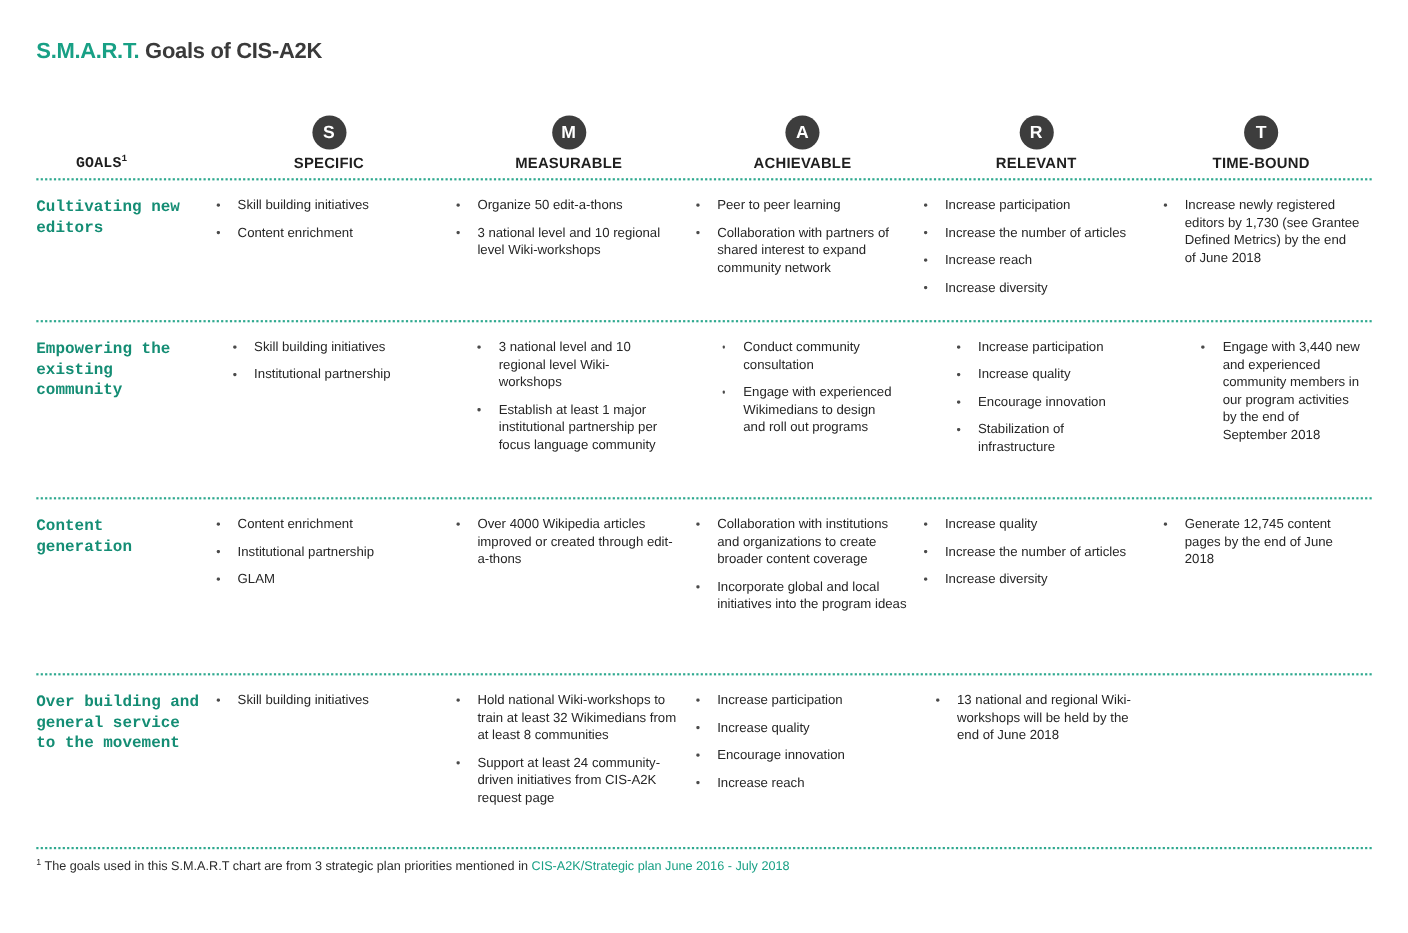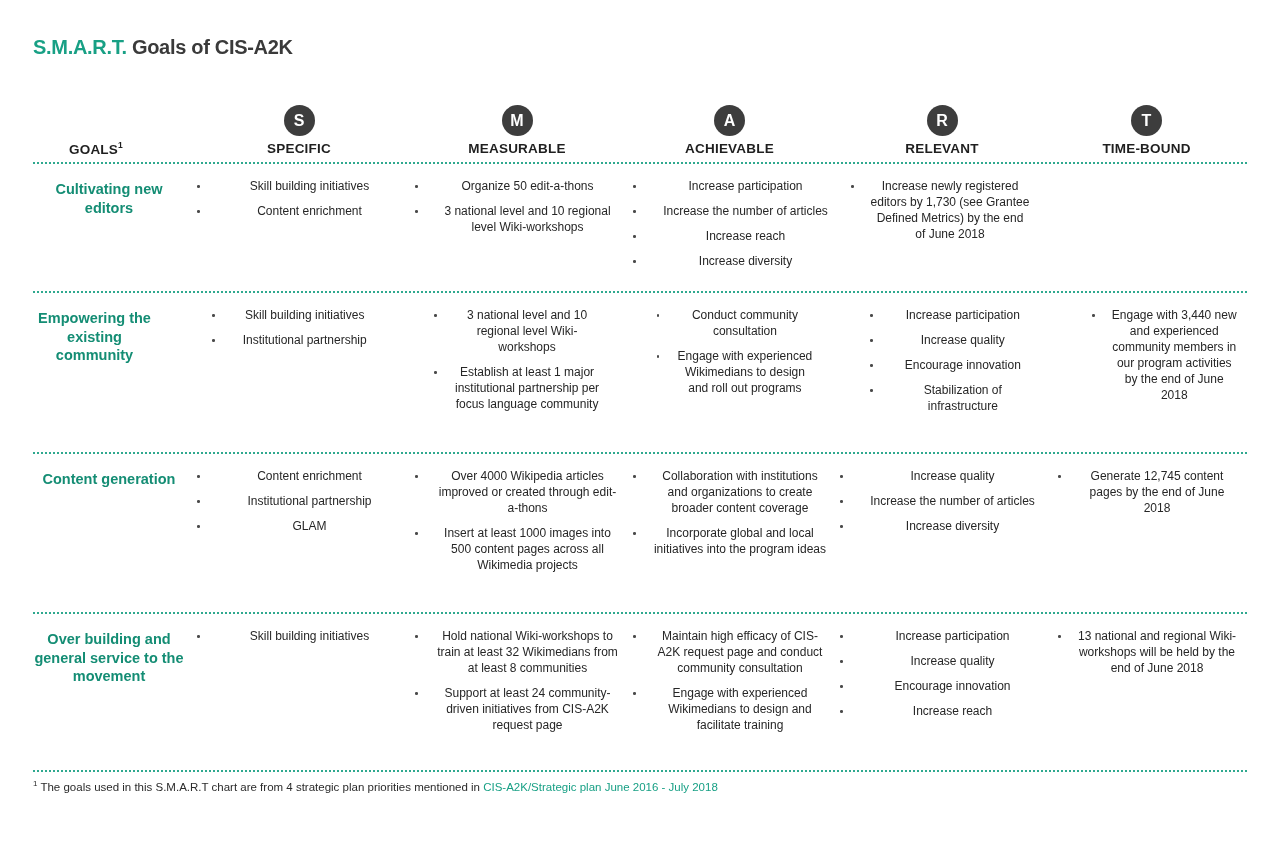--- a/index.html
+++ b/index.html
@@ -49,21 +49,21 @@
 
   .head-row {
     display: flex;
     align-items: flex-end;
     height: 56px;
   }
   .col {
     box-sizing: border-box;
     padding-right: 10px;
   }
-  .col-goals   { width: 162px; }
+  .col-goals   { width: 162px; font-family: Liberation Mono, monospace; }
   .col-spec    { width: 218px; }
   .col-meas    { width: 218px; }
   .col-achv    { width: 207px; }
   .col-relv    { width: 218px; }
   .col-time    { width: 191px; }
 
   .head-cell {
     display: flex;
     flex-direction: column;
     align-items: center;
@@ -105,21 +105,20 @@
     border-top: 2px dotted #2fa98f;
     margin-top: 6px;
   }
 
   .body-row {
     display: flex;
     align-items: flex-start;
   }
   .body-row .col {
     padding-top: 15px;
-    text-align: center;
   }
 
   .goal-label {
     color: #148d74;
     font-size: 14.5px;
     font-weight: bold;
     line-height: 1.28;
     padding-top: 1px;
   }
 
@@ -239,20 +238,26 @@
               <li><span class="dot"></span><span>Skill building initiatives</span></li>
               <li><span class="dot"></span><span>Content enrichment</span></li>
             </ul>
           </div>
           <div class="col col-meas">
             <ul class="bullets">
               <li><span class="dot"></span><span>Organize 50 edit-a-thons</span></li>
               <li><span class="dot"></span><span>3 national level and 10 regional level Wiki-workshops</span></li>
             </ul>
           </div>
+          <div class="col col-achv">
+            <ul class="bullets">
+              <li><span class="dot"></span><span>Peer to peer learning</span></li>
+              <li><span class="dot"></span><span>Collaboration with partners of shared interest to expand community network</span></li>
+            </ul>
+          </div>
           <div class="col col-relv">
             <ul class="bullets">
               <li><span class="dot"></span><span>Increase participation</span></li>
               <li><span class="dot"></span><span>Increase the number of  articles</span></li>
               <li><span class="dot"></span><span>Increase reach</span></li>
               <li><span class="dot"></span><span>Increase diversity</span></li>
             </ul>
           </div>
           <div class="col col-time">
             <ul class="bullets">
@@ -286,40 +291,39 @@
           <div class="col col-relv">
             <ul class="bullets">
               <li><span class="dot"></span><span>Increase participation</span></li>
               <li><span class="dot"></span><span>Increase quality</span></li>
               <li><span class="dot"></span><span>Encourage innovation</span></li>
               <li><span class="dot"></span><span>Stabilization of infrastructure</span></li>
             </ul>
           </div>
           <div class="col col-time">
             <ul class="bullets">
-              <li><span class="dot"></span><span>Engage with 3,440 new and experienced community members in our program activities by the end of June 2018</span></li>
+              <li><span class="dot"></span><span>Engage with 3,440 new and experienced community members in our program activities by the end of September 2018</span></li>
             </ul>
           </div>
         </div>
         <div class="divider"></div>
         <div class="body-row r2">
           <div class="col col-goals">
             <div class="goal-label">Content generation</div>
           </div>
           <div class="col col-spec">
             <ul class="bullets">
               <li><span class="dot"></span><span>Content enrichment</span></li>
               <li><span class="dot"></span><span>Institutional partnership</span></li>
               <li><span class="dot"></span><span>GLAM</span></li>
             </ul>
           </div>
           <div class="col col-meas">
             <ul class="bullets">
               <li><span class="dot"></span><span>Over 4000 Wikipedia articles improved or created through edit-a-thons</span></li>
-              <li><span class="dot"></span><span>Insert at least 1000 images into 500 content pages across all Wikimedia projects</span></li>
             </ul>
           </div>
           <div class="col col-achv">
             <ul class="bullets">
               <li><span class="dot"></span><span>Collaboration with institutions and organizations to create broader content coverage</span></li>
               <li><span class="dot"></span><span>Incorporate global and local initiatives into the program ideas</span></li>
             </ul>
           </div>
           <div class="col col-relv">
             <ul class="bullets">
@@ -343,26 +347,20 @@
             <ul class="bullets">
               <li><span class="dot"></span><span>Skill building initiatives</span></li>
             </ul>
           </div>
           <div class="col col-meas">
             <ul class="bullets">
               <li><span class="dot"></span><span>Hold national Wiki-workshops to train at least 32  Wikimedians from at least 8 communities</span></li>
               <li><span class="dot"></span><span>Support at least 24 community-driven initiatives from CIS-A2K request page</span></li>
             </ul>
           </div>
-          <div class="col col-achv">
-            <ul class="bullets">
-              <li><span class="dot"></span><span>Maintain high efficacy of CIS-A2K request page and conduct community consultation</span></li>
-              <li><span class="dot"></span><span>Engage with experienced Wikimedians to design and facilitate training</span></li>
-            </ul>
-          </div>
           <div class="col col-relv">
             <ul class="bullets">
               <li><span class="dot"></span><span>Increase participation</span></li>
               <li><span class="dot"></span><span>Increase quality</span></li>
               <li><span class="dot"></span><span>Encourage innovation</span></li>
               <li><span class="dot"></span><span>Increase reach</span></li>
             </ul>
           </div>
           <div class="col col-time">
             <ul class="bullets">
@@ -370,16 +368,16 @@
             </ul>
           </div>
         </div>
       </div>
 
   </div>
 
   <div class="foot-divider"></div>
 
   <div class="footnote">
-    <span class="fsup">1</span><span> The goals used in this S.M.A.R.T chart are from 4 strategic plan priorities mentioned in </span><span class="flink">CIS-A2K/Strategic plan June 2016 - July 2018</span>
+    <span class="fsup">1</span><span> The goals used in this S.M.A.R.T chart are from 3 strategic plan priorities mentioned in </span><span class="flink">CIS-A2K/Strategic plan June 2016 - July 2018</span>
   </div>
 
 </div>
 
 </body></html>

